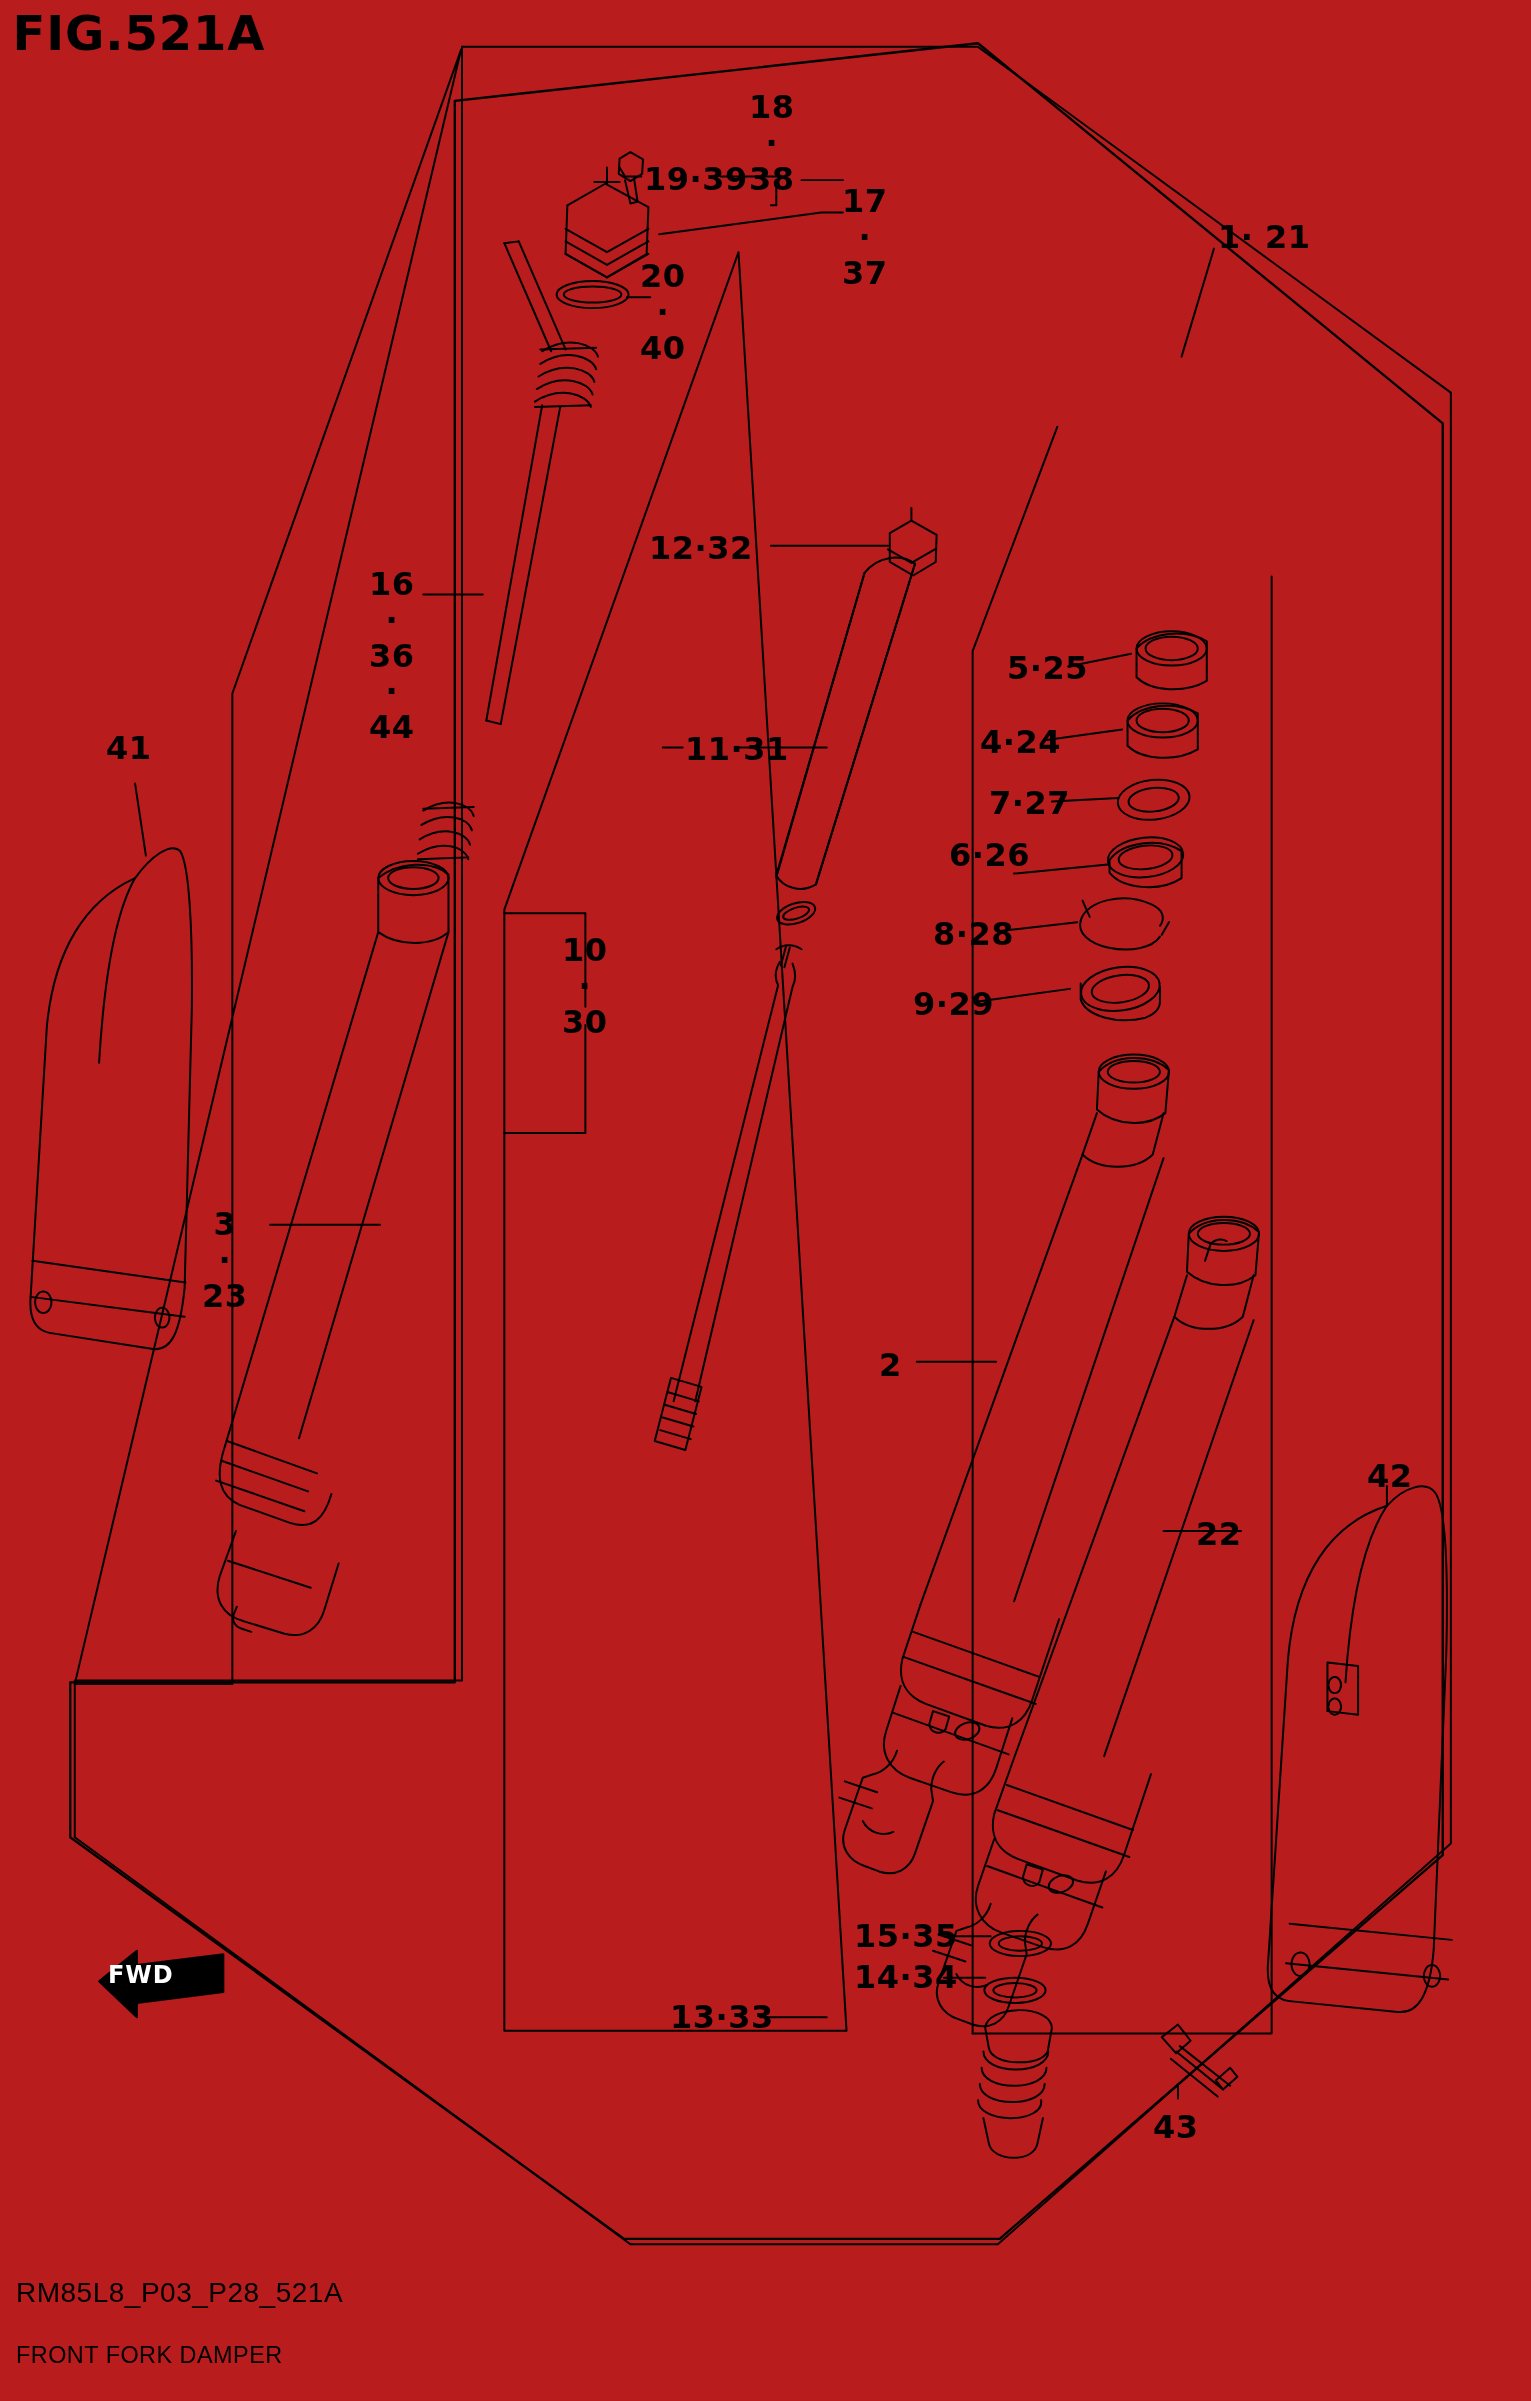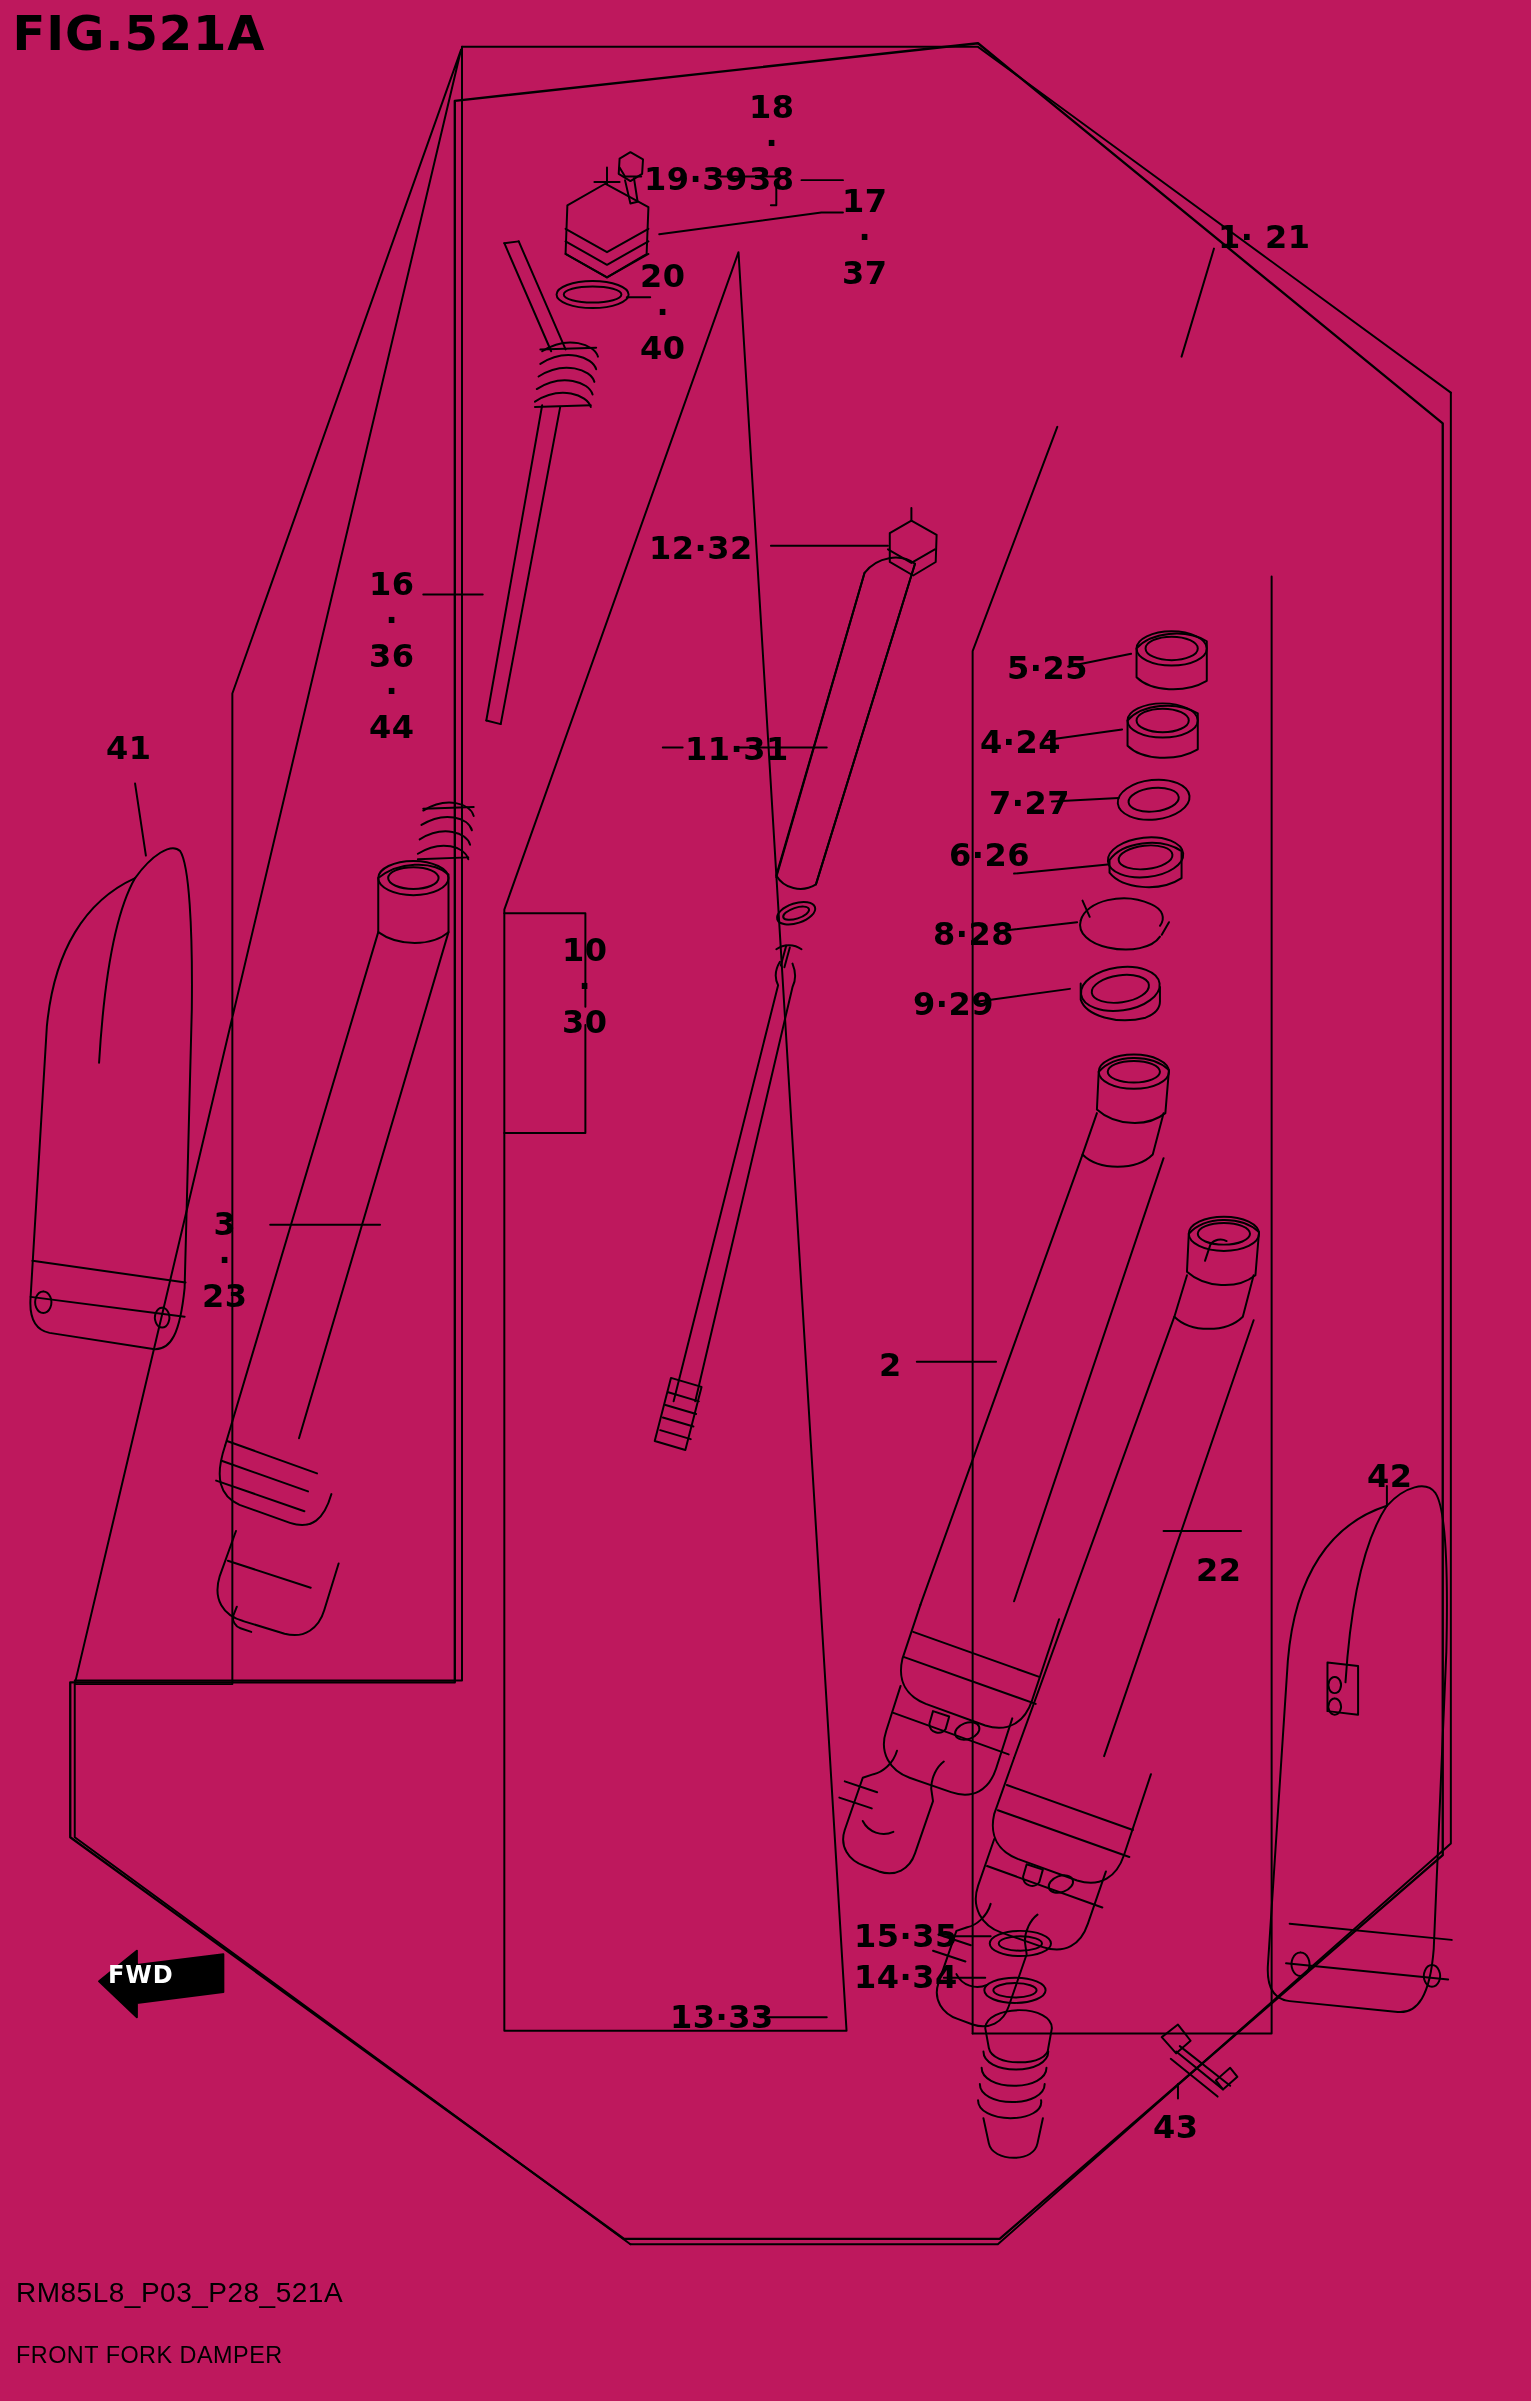--- a/index.html
+++ b/index.html
@@ -8,21 +8,21 @@
     background: #ffffff;
   }
   body {
     font-family: "Liberation Sans", sans-serif;
     color: #000000;
   }
   #page {
     position: relative;
     width: 1531px;
     height: 2401px;
-    background: #be185d;
+    background: #b91c1c;
     overflow: hidden;
   }
   #fig-title {
     position: absolute;
     left: 12.6px;
     top: 5.4px;
     font-size: 48px;
     font-weight: bold;
     letter-spacing: 0.9px;
     font-family: "DejaVu Sans", sans-serif;
@@ -327,21 +327,21 @@
   <div class="callout center" style="left:106px; top:731px;text-align:center;">41</div>
   <div class="callout" style="left:913px; top:987px;">9·29</div>
   <div class="callout center" style="left:562px; top:933px;">10
 ·
 30</div>
   <div class="callout center" style="left:202px; top:1207px;">3
 ·
 23</div>
   <div class="callout center" style="left:879px; top:1348px;">2</div>
   <div class="callout center" style="left:1367px; top:1459px;">42</div>
-  <div class="callout center" style="left:1196px; top:1517px;margin-top:36px;">22</div>
+  <div class="callout center" style="left:1196px; top:1517px;">22</div>
   <div class="callout" style="left:854px; top:1919px;">15·35</div>
   <div class="callout" style="left:854px; top:1960px;">14·34</div>
   <div class="callout" style="left:670px; top:2000px;">13·33</div>
   <div class="callout center" style="left:1153px; top:2110px;">43</div>
 
   <div id="footer-code">RM85L8_P03_P28_521A</div>
   <div id="footer-name">FRONT FORK DAMPER</div>
 
 </div>
 

